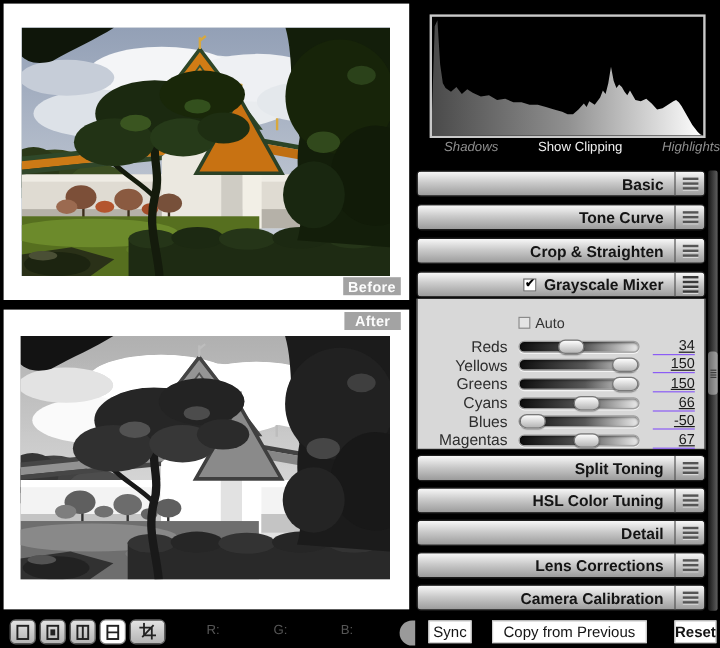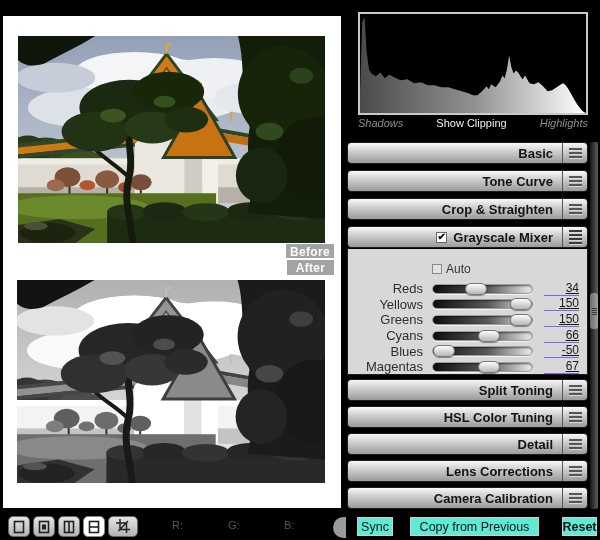--- a/index.html
+++ b/index.html
@@ -1,21 +1,21 @@
 <!DOCTYPE html>
 <html><head>
 <meta charset="utf-8">
 <style>
   html,body{margin:0;padding:0;background:#000;}
   .app{position:relative;width:600px;height:540px;background:#000;overflow:hidden;
        font-family:"Liberation Sans",sans-serif;-webkit-user-select:none;}
   
   .left-col{position:absolute;left:0;top:0;width:347px;height:540px;background:#000;}
   .pane{position:absolute;left:3px;width:338px;background:#fff;}
-  .pane-before{top:16px;height:247px;}
+  .pane-before{top:3px;height:247px;}
   .pane-after{top:258px;height:250px;}
   .photo{position:absolute;overflow:hidden;background:#9aa5b5;}
   .photo-before{left:15px;top:20px;width:307px;height:207px;}
   .photo-after{left:14px;top:22px;width:308px;height:203px;filter:grayscale(1) brightness(1.1) contrast(1.02);}
   .photo svg{display:block;width:100%;height:100%;}
   .ba-label{position:absolute;background:#a3a3a3;color:#fcfcfc;font-size:12px;font-weight:bold;
             display:flex;align-items:center;justify-content:center;letter-spacing:.3px;}
   .before-label{left:283px;top:228px;width:48px;height:15px;}
   .after-label{left:284px;top:2px;width:47px;height:15px;}
   
@@ -25,21 +25,21 @@
         display:flex;align-items:center;justify-content:center;padding:0;}
   .vbtn.active{background:#fff;border-color:#888;}
   .vbtn svg{display:block;}
   .rgb{position:absolute;top:11px;font-size:11px;color:#565656;}
   .half-disc{position:absolute;left:333px;top:9px;width:13px;height:21px;border-radius:11px 0 0 11px;background:#9a9a9a;}
   
   .right-col{position:absolute;left:347px;top:0;width:253px;height:540px;background:#000;}
   .hist-box{position:absolute;left:11px;top:12px;width:230px;height:103px;border:2px solid #c9c9c9;
             box-sizing:border-box;background:#000;}
   .hist-box svg{display:block;width:100%;height:100%;}
-  .hist-labels{position:absolute;left:11px;top:117px;width:230px;display:flex;justify-content:space-between;
+  .hist-labels{position:absolute;left:23px;top:117px;width:230px;display:flex;justify-content:space-between;
                font-size:11px;align-items:center;}
   .hist-side{color:#8f8f8f;font-style:italic;}
   .hist-center{color:#f0f0f0;}
   .panels{position:absolute;left:0;top:142px;width:241px;}
   .ph{height:22px;border-radius:4px;background:linear-gradient(#f8f8f8,#cbcbcb 45%,#9b9b9b);
       border:1px solid #1d1d1d;box-sizing:border-box;display:flex;align-items:center;margin-bottom:6px;}
   .ph.tight{margin-bottom:5px;}
   .ph-title{flex:1;text-align:right;padding-right:9px;font-size:13px;font-weight:bold;color:#141414;
             display:flex;justify-content:flex-end;align-items:center;gap:6px;}
   .ph-menu{width:24px;align-self:stretch;border-left:1px solid #555;display:flex;flex-direction:column;
@@ -57,21 +57,21 @@
   .srow{display:flex;align-items:center;height:15.6px;}
   .slabel{width:75px;text-align:right;font-size:13px;color:#2e2e2e;margin-right:9px;}
   .strack{position:relative;width:101px;height:10px;border-radius:5px;box-sizing:border-box;
           background:linear-gradient(90deg,#0d0d0d,#585858 55%,#ececec);
           border:1px solid #9d9d9d;box-shadow:0 1px 0 rgba(255,255,255,.7), inset 0 1px 2px rgba(0,0,0,.55);}
   .sthumb{position:absolute;top:-2px;width:22px;height:12px;border-radius:6px;
           background:linear-gradient(#fdfdfd,#b6b6b6);border:1px solid #787878;box-sizing:border-box;
           box-shadow:0 1px 1px rgba(0,0,0,.4);}
   .sval{width:35px;margin-left:11px;text-align:right;font-size:12px;color:#1a1a1a;
         border-bottom:1px solid #8b5cf6;line-height:13px;text-decoration:underline;}
-  .footer-btn{position:absolute;top:517px;height:19px;background:#5eead4;border:1px solid #cfcfcf;
+  .footer-btn{position:absolute;top:517px;height:19px;background:#ffffff;border:1px solid #cfcfcf;
               box-sizing:border-box;color:#141414;font-size:12.5px;display:flex;align-items:center;
               justify-content:center;font-family:"Liberation Sans",sans-serif;padding:0;}
   .btn-sync{left:10px;width:36px;}
   .btn-copy{left:63px;width:129px;}
   .btn-reset{left:215px;width:35px;font-weight:bold;}
   .scrollbar{position:absolute;left:243px;top:142px;width:8px;height:367px;
              background:linear-gradient(90deg,#161616,#5e5e5e);border-radius:2px;}
   .scroll-thumb{position:absolute;left:0;top:151px;width:8px;height:36px;border-radius:3px;
                 background:linear-gradient(90deg,#6c6c6c,#a2a2a2);display:flex;flex-direction:column;
                 justify-content:center;align-items:center;gap:1px;}

